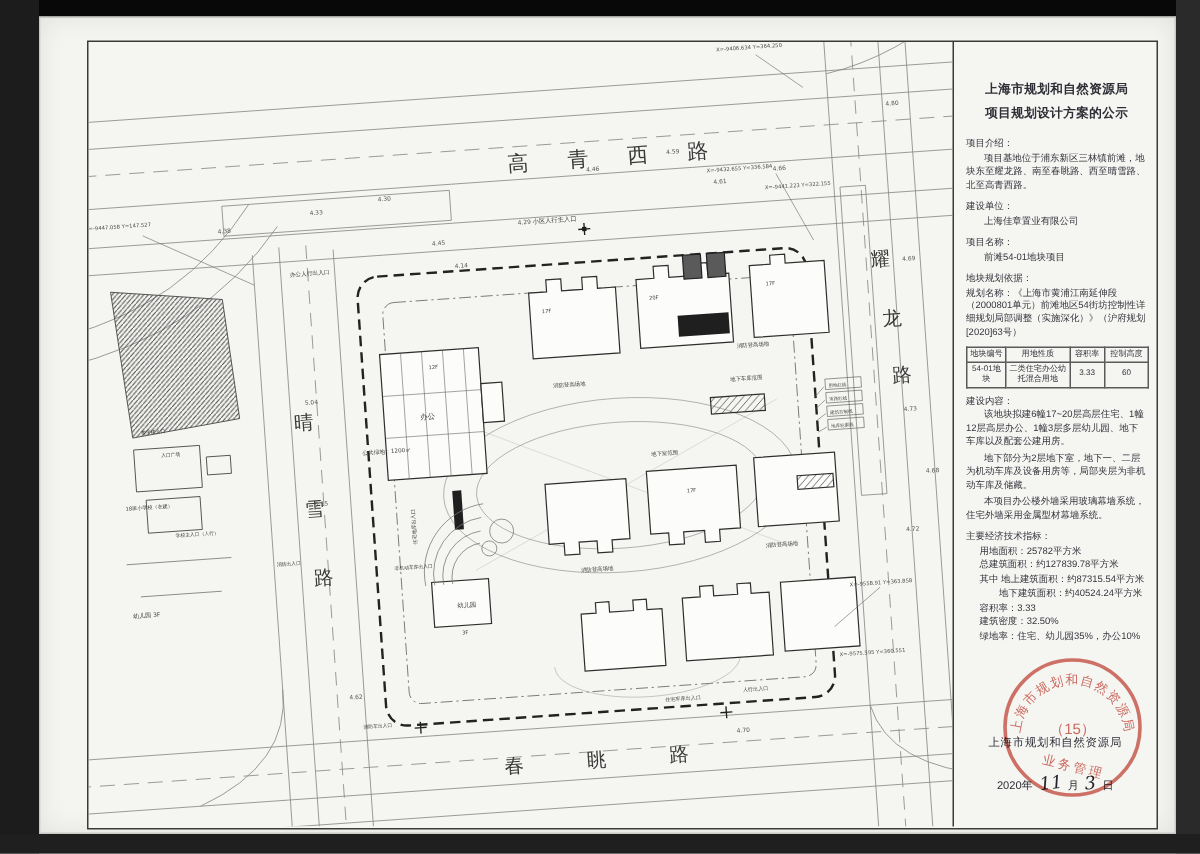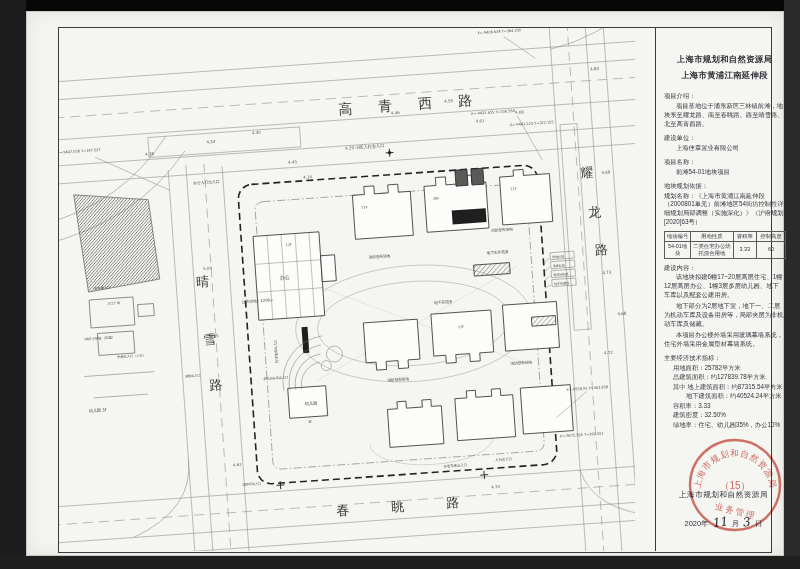--- a/index.html
+++ b/index.html
@@ -20,21 +20,21 @@
   }
   
   .frame{
     position:absolute;left:31px;top:15px;width:714px;height:526px;
     border:1.4px solid #3a3a3a;box-sizing:border-box;background:#f5f5f2;
   }
   .plan-area{position:absolute;left:0;top:0;width:576px;height:523px;overflow:hidden;}
   .plan-area svg{display:block;}
 
   .panel{
-    position:absolute;left:596px;top:0;width:136px;height:523px;
+    position:absolute;left:576px;top:0;width:136px;height:523px;
     border-left:1.3px solid #3a3a3a;box-sizing:border-box;
     padding:24px 6px 0 8px;color:#34353c;font-size:6.3px;line-height:1.42;
     position:absolute;
   }
   .panel .title{font-size:8.4px;font-weight:bold;text-align:center;line-height:1.85;
     letter-spacing:.3px;margin-bottom:9px;color:#2e2f36;}
   .sec-h{margin-top:5px;margin-bottom:1px;}
   .para{margin:0 0 2px 0;text-indent:12px;}
   .pad{margin:0 0 2px 0;padding-left:12px;text-indent:0;}
   table.parcel{border-collapse:collapse;margin:4px 0 3px 0;font-size:5.4px;width:122px;color:#34353c;}
@@ -269,21 +269,21 @@
             <text x="495" y="262.5">建筑控制线</text>
             <text x="495" y="271.5">地库轮廓线</text>
           </g>
         </g>
       </svg>
     </div>
 
     <div class="panel">
       <div class="title">
         <div>上海市规划和自然资源局</div>
-        <div>上海市黄浦江南延伸段</div>
+        <div>项目规划设计方案的公示</div>
       </div>
 
       <div class="sec-h">项目介绍：</div>
       <p class="para">项目基地位于浦东新区三林镇前滩，地块东至耀龙路、南至春眺路、西至晴雪路、北至高青西路。</p>
 
       <div class="sec-h">建设单位：</div>
       <p class="pad">上海佳章置业有限公司</p>
 
       <div class="sec-h">项目名称：</div>
       <p class="pad">前滩54-01地块项目</p>

